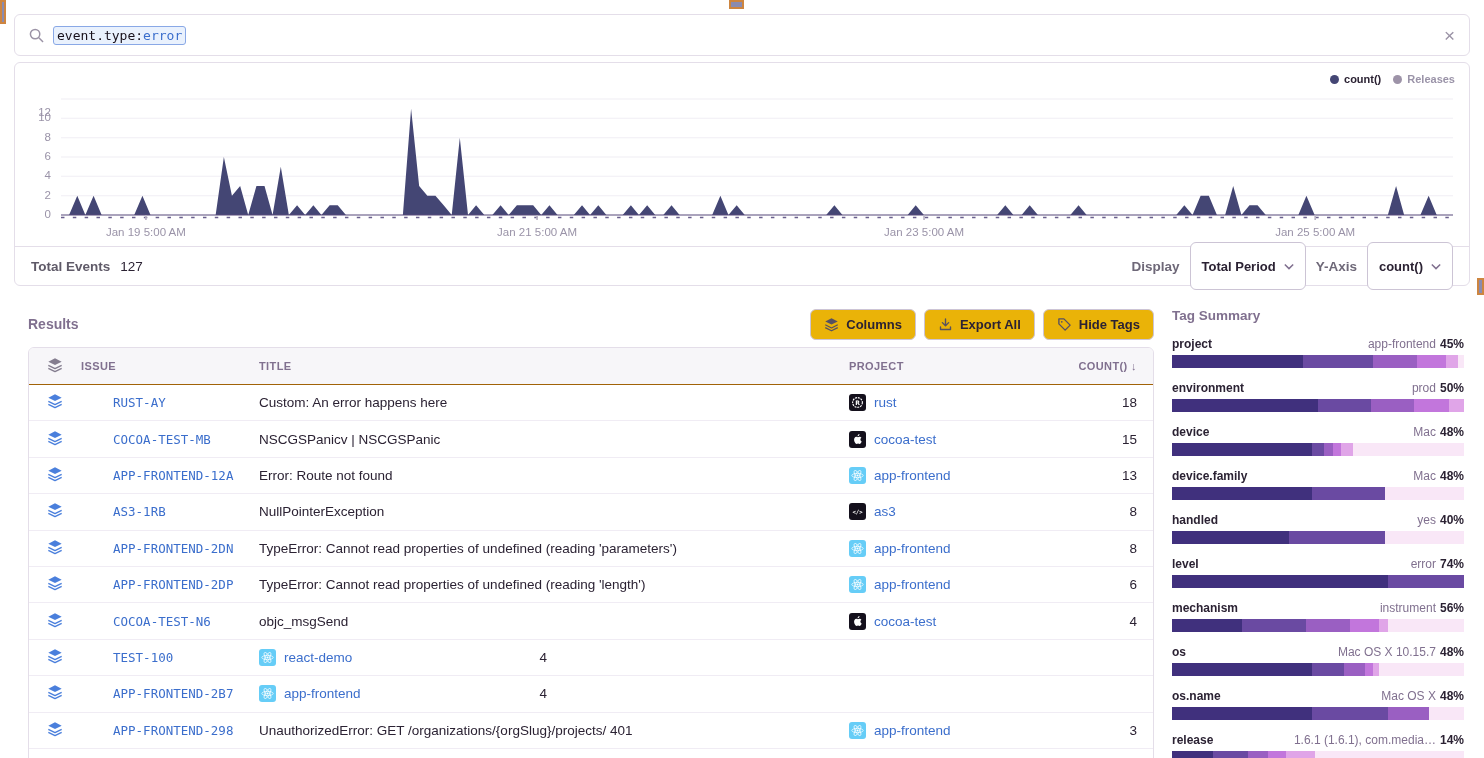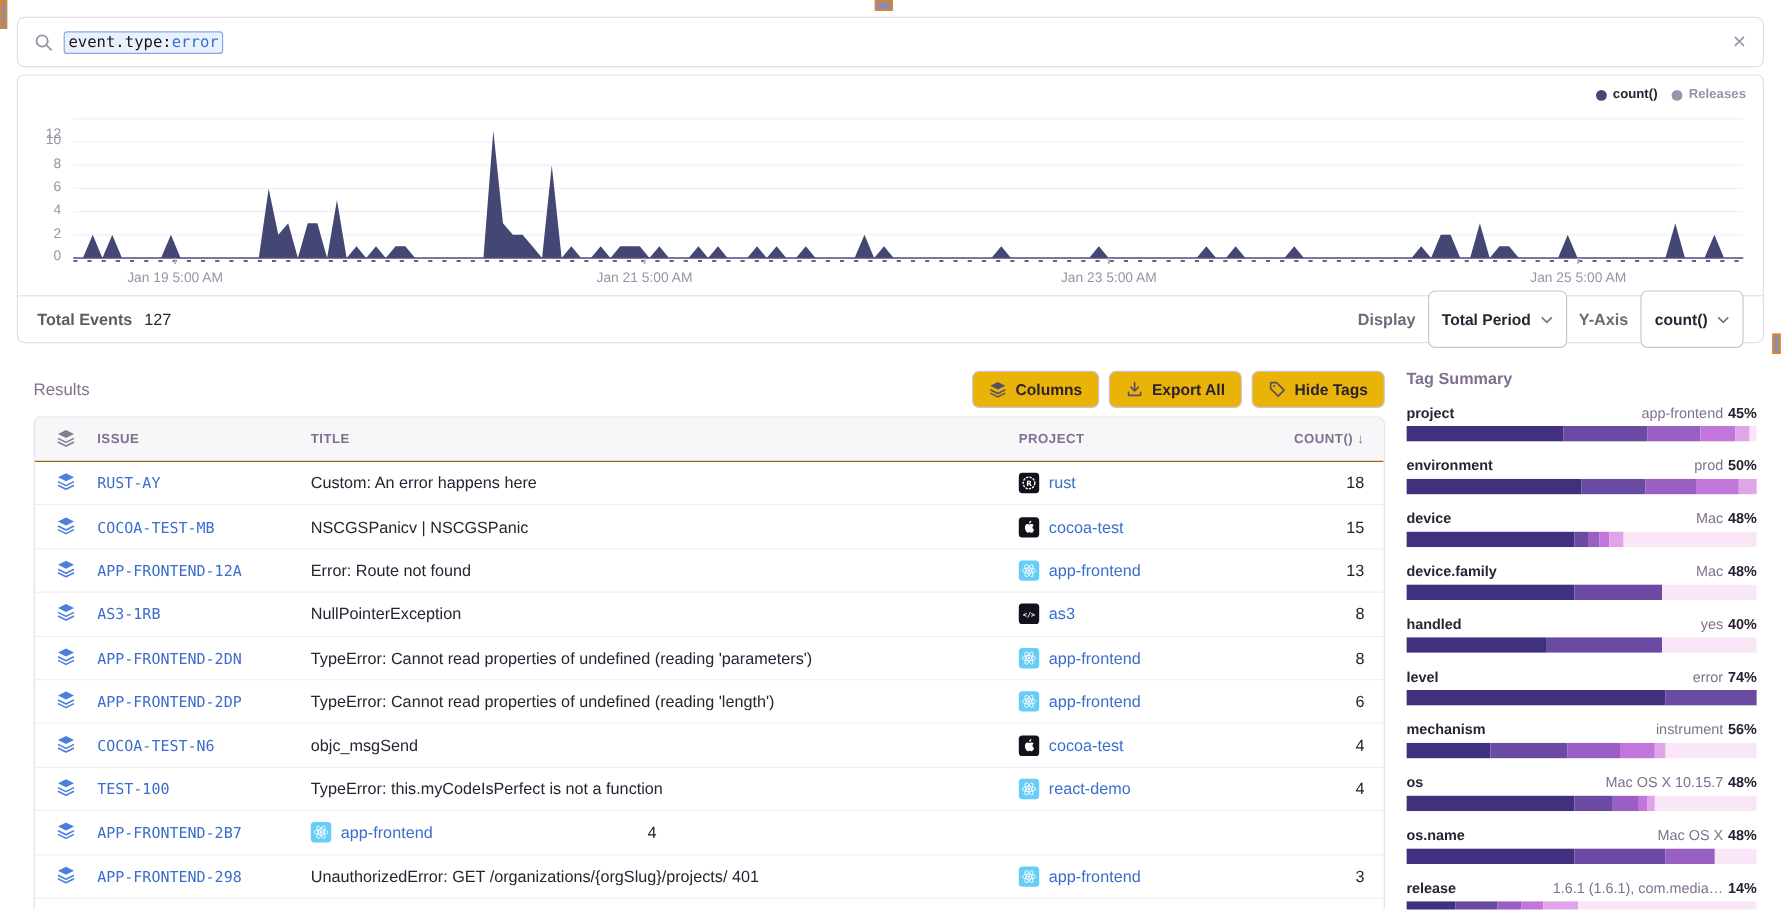--- a/index.html
+++ b/index.html
@@ -38,40 +38,40 @@
   .total-value { font-size:13.5px; color:#2b2233; }
   .footer-right { margin-left:auto; display:flex; align-items:center; gap:10px; }
   .ctl-label { color:#6e6878; font-size:13.5px; font-weight:600; }
   .dd-btn { display:flex; align-items:center; gap:8px; border:1px solid #ccc4d5; border-radius:6px;
     height:48px; padding:0 11px; background:#fff; font-size:13px; font-weight:700; color:#2b2233; cursor:pointer; }
   .chev { color:#80708f; display:flex; }
 
   
   .results-bar { position:absolute; left:28px; right:330px; top:308px; height:32px;
     display:flex; align-items:center; }
-  .results-title { font-weight:400; color:#80708f; font-size:14px; }
+  .results-title { font-weight:700; color:#80708f; font-size:14px; }
   .results-buttons { margin-left:auto; display:flex; gap:8px; }
   .btn { display:flex; align-items:center; gap:7px; border:1px solid #ccc4d5; border-radius:6px;
     height:31px; padding:0 13px; background:#eab308; font-size:13px; font-weight:700; color:#2b2233; cursor:pointer; }
   .btn .ic { display:flex; color:#565162; }
 
   
   .table-wrap { position:absolute; left:28px; width:1126px; top:347px; height:500px;
     border:1px solid #e4dee9; border-radius:6px 6px 0 0; overflow:hidden; background:#fff; }
   .thead { display:flex; align-items:center; height:37px; background:#f7f6f9;
     border-bottom:1px solid #a16207; font-size:11px; font-weight:700; letter-spacing:.4px;
     color:#80708f; text-transform:uppercase; }
   .trow { display:flex; align-items:center; height:36.4px; border-bottom:1px solid #f0ecf4;
     font-size:13.5px; background:#fff; }
   .c-icon { width:52px; display:flex; justify-content:center; flex:none; }
   .c-issue { width:178px; flex:none; }
   .c-title { flex:1; min-width:0; overflow:hidden; white-space:nowrap; }
   .c-project { width:212px; flex:none; display:flex; align-items:center; gap:8px; }
   .c-count { width:92px; flex:none; text-align:right; padding-right:16px; }
-  .issue-id { font-family:"DejaVu Sans Mono", monospace; font-size:12.5px; color:#3b6ecc; }
+  .issue-id { font-family:"DejaVu Sans Mono", monospace; font-size:12.5px; color:#3b6ecc;margin-left:32px; }
   .proj-name { color:#3b6ecc; }
   .proj-icon { width:17px; height:17px; border-radius:3px; display:flex; align-items:center;
     justify-content:center; flex:none; }
   .proj-icon.react { background:#66cdf7; }
   .proj-icon.dark { background:#14101c; }
 
   
   .tags-wrap { position:absolute; left:1172px; width:292px; top:308px; }
   .tags-title { font-weight:700; color:#80708f; font-size:13.5px; margin-bottom:14px; }
   .tag-item { margin-bottom:13px; }
@@ -375,21 +375,20 @@
   </div>
   <div class="trow">
     <div class="cell c-icon">
           <span><svg width="16" height="16" viewBox="0 0 24 24" fill="none" stroke="#4a7fdc" stroke-width="2" stroke-linejoin="round">
               <path d="M12 2 L22 7 12 12 2 7 Z" fill="#4a7fdc" stroke="none"></path>
               <path d="M2 12.5 L12 17.5 22 12.5"></path>
               <path d="M2 17 L12 22 22 17"></path>
             </svg></span>
         </div>
     <div class="cell c-issue"><a class="issue-id">TEST-100</a></div>
-    <div class="cell c-title"><span>TypeError: this.myCodeIsPerfect is not a function</span></div>
     <div class="cell c-project">
           <span class="proj-icon react">
             <svg width="13" height="13" viewBox="0 0 16 16" fill="none" stroke="#fff" stroke-width="0.9">
               <ellipse cx="8" cy="8" rx="7" ry="2.6"></ellipse>
               <ellipse cx="8" cy="8" rx="7" ry="2.6" transform="rotate(60 8 8)"></ellipse>
               <ellipse cx="8" cy="8" rx="7" ry="2.6" transform="rotate(120 8 8)"></ellipse>
               <circle cx="8" cy="8" r="1.3" fill="#fff" stroke="none"></circle>
             </svg>
           </span>
           <a class="proj-name">react-demo</a>

